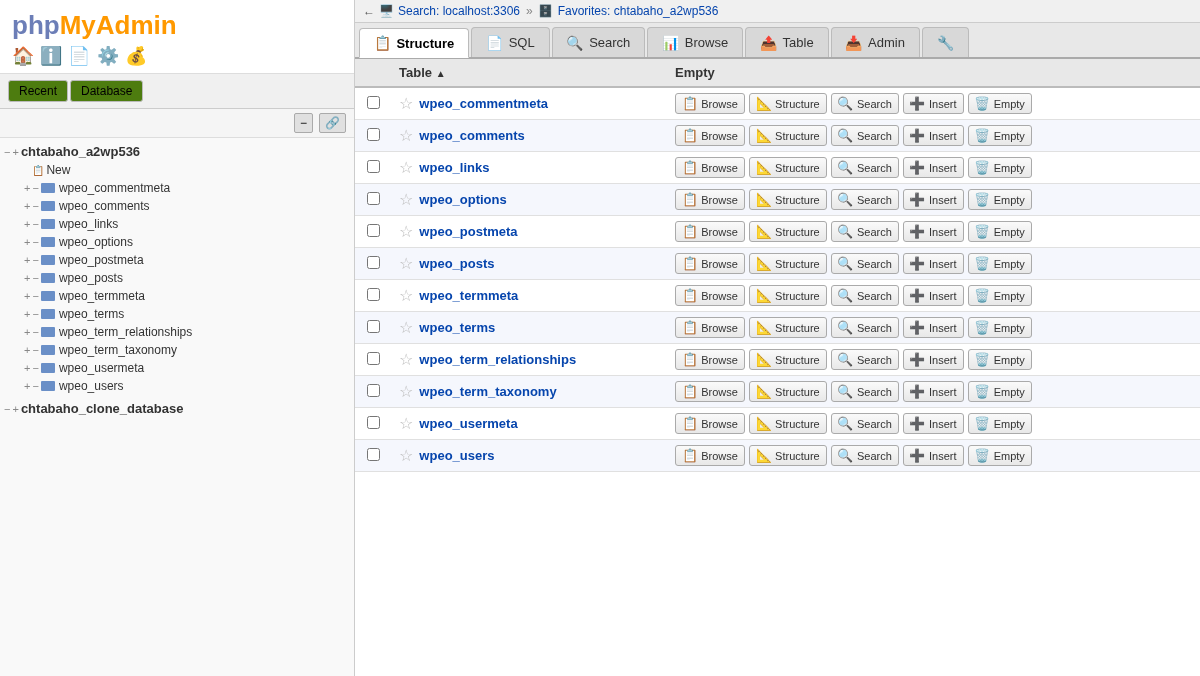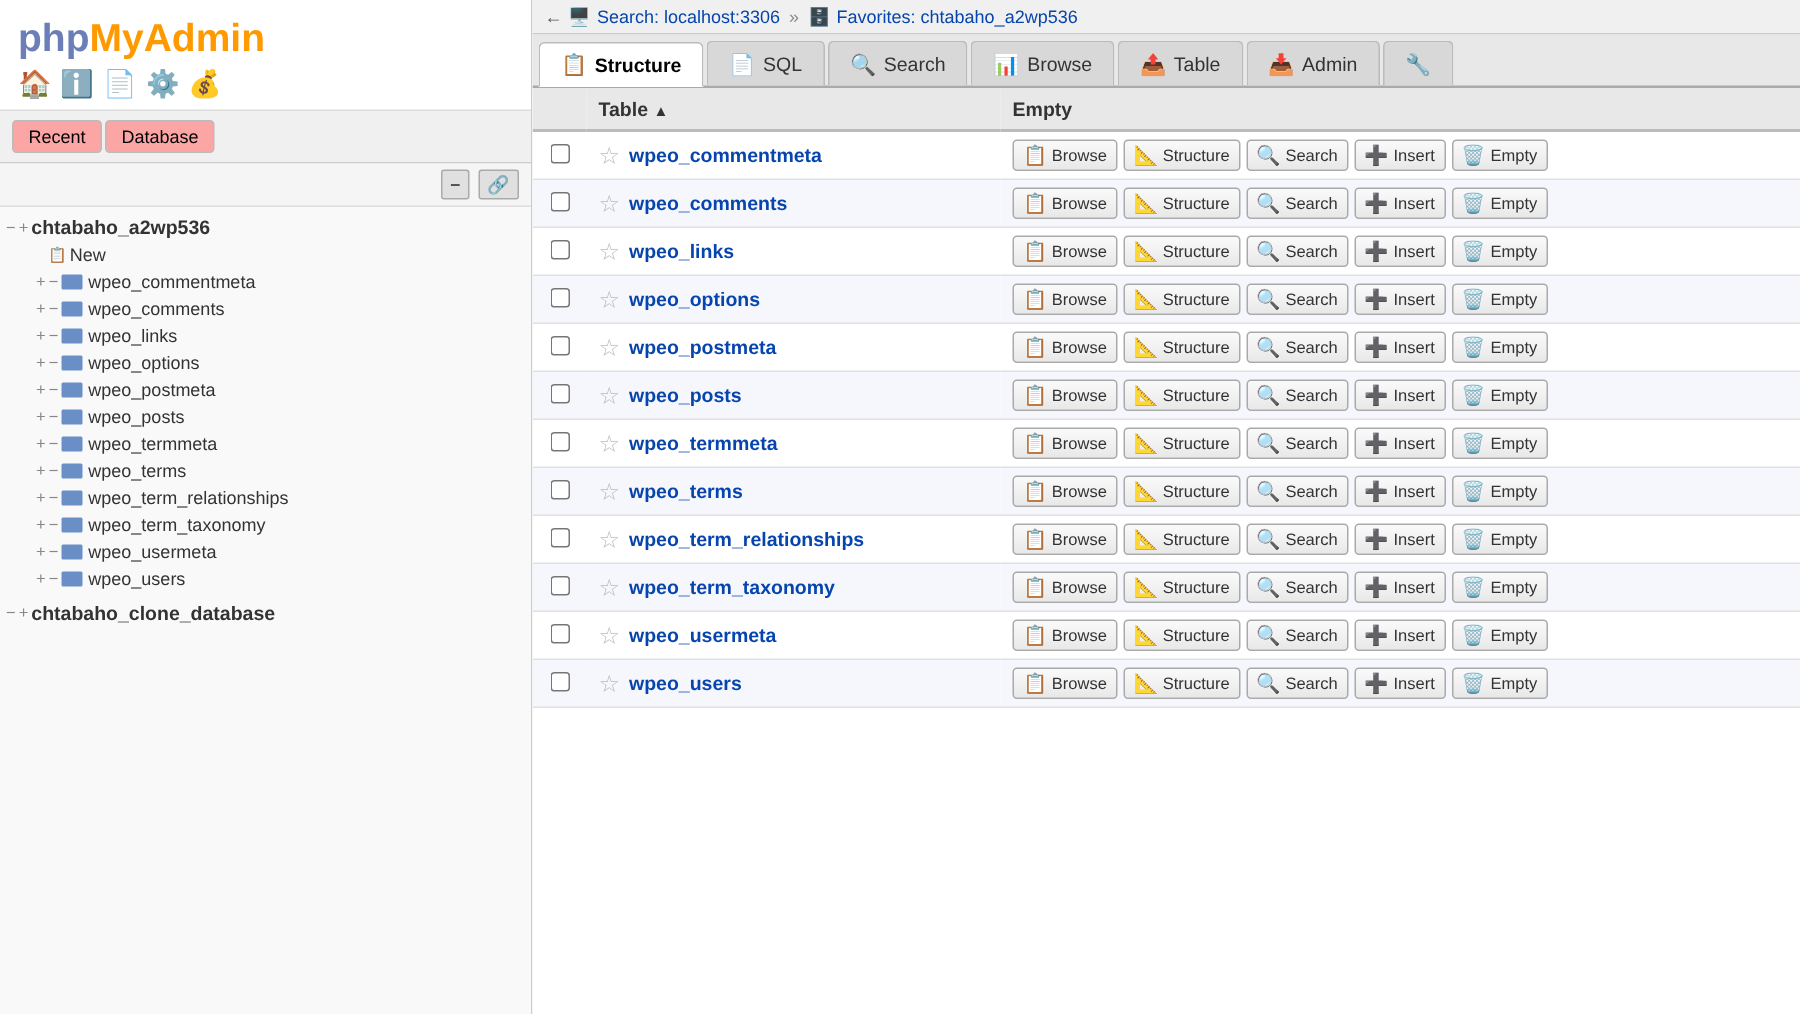--- a/index.html
+++ b/index.html
@@ -35,21 +35,21 @@
     }
     #nav-tabs {
       display: flex;
       gap: 2px;
       padding: 6px 8px;
       background: #f0f0f0;
       border-bottom: 1px solid #ccc;
     }
     .nav-tab {
       padding: 3px 10px;
-      background: #fca5a5;
+      background: #4d7c0f;
       border: 1px solid #bbb;
       border-radius: 3px;
       cursor: pointer;
       font-size: 12px;
     }
     #sidebar-tools {
       display: flex;
       justify-content: flex-end;
       padding: 4px 8px;
       gap: 6px;

